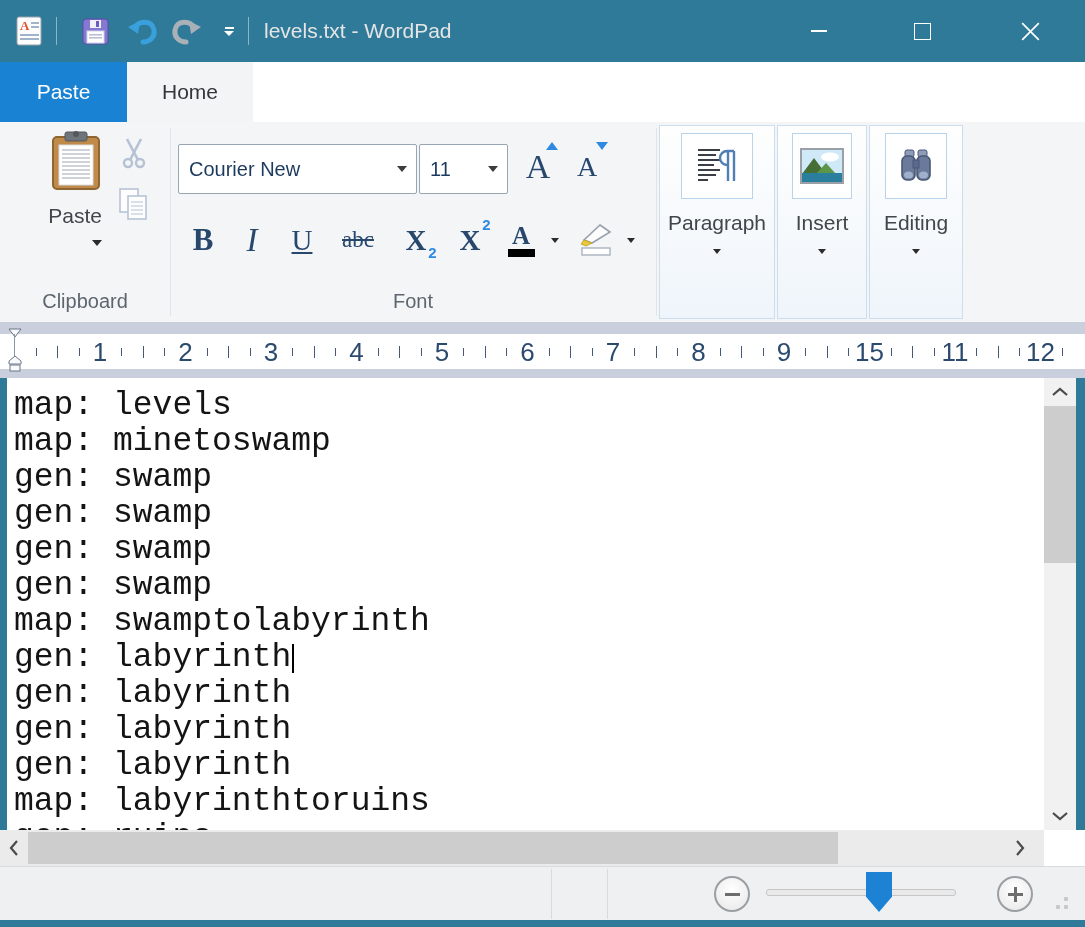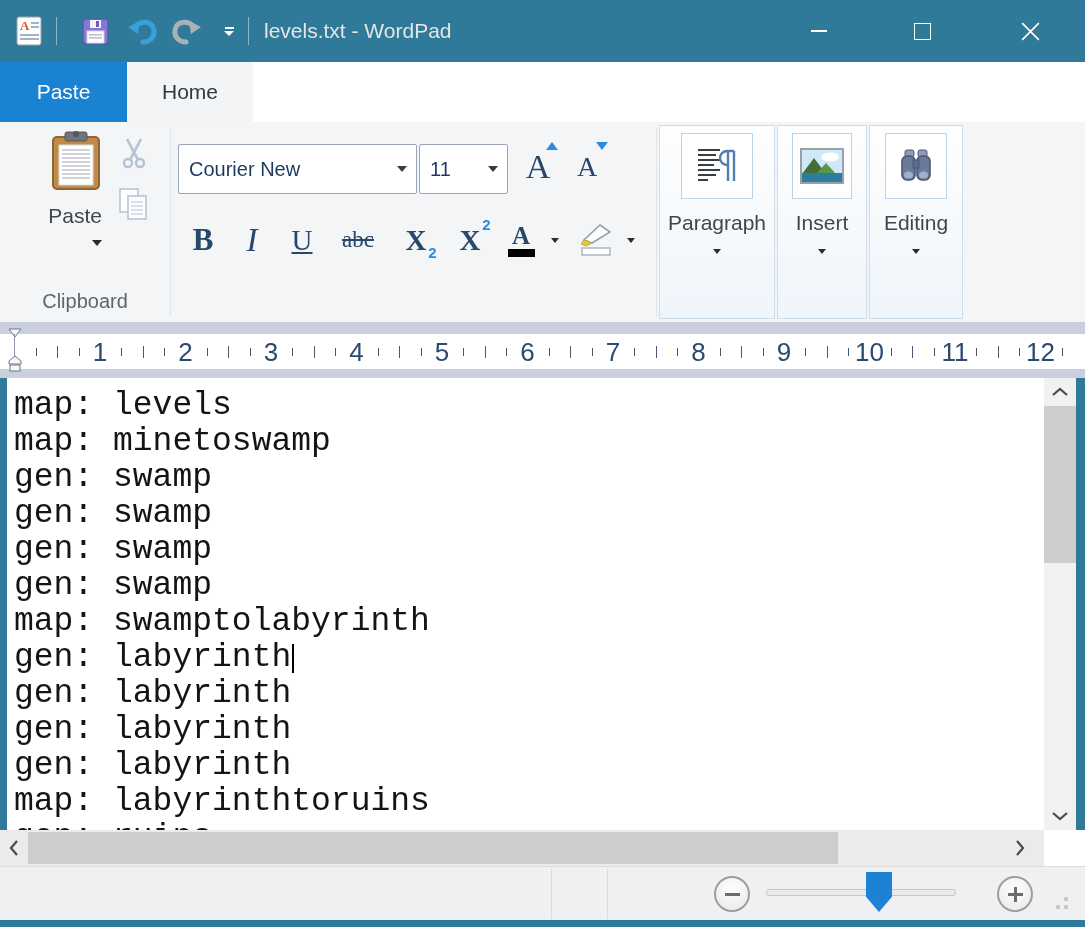--- a/index.html
+++ b/index.html
@@ -285,20 +285,21 @@
       <svg width="38" height="34" viewBox="0 0 38 34">
         <polygon points="24,2 34,9 16,20 8,17" fill="#fdfdfd" stroke="#98a1ab" stroke-width="1.6"></polygon>
         <polygon points="8,17 16,20 10,23 5,21" fill="#e8c93e" stroke="#c7a92c"></polygon>
         <rect x="6" y="25" width="28" height="7" fill="#ffffff" stroke="#aab3bc" stroke-width="1.4"></rect>
       </svg>
     </div>
     <div class="fx-btn" style="left:622px;width:18px;">
       <div class="tri-down-k"></div>
     </div>
 
+    <div class="group-label" style="left:170px;width:486px;">Font</div>
     <div class="rb-sep" style="left:656px;"></div>
 
     <div class="group-box" style="left:659px;width:114px;">
       <div class="icon-box" style="width:70px;height:64px;">
         <svg width="46" height="44" viewBox="0 0 46 44">
           <g stroke="#3a3f45" stroke-width="2">
             <line x1="4" y1="6" x2="26" y2="6"></line>
               <line x1="4" y1="11" x2="22" y2="11"></line>
             <line x1="4" y1="16" x2="26" y2="16"></line>
               <line x1="4" y1="21" x2="20" y2="21"></line>
@@ -348,21 +349,21 @@
   <div class="ruler-band">
     <span class="ruler-num" style="left:100px">1</span>
     <span class="ruler-num" style="left:185.5px">2</span>
     <span class="ruler-num" style="left:271px">3</span>
     <span class="ruler-num" style="left:356.5px">4</span>
     <span class="ruler-num" style="left:442px">5</span>
     <span class="ruler-num" style="left:527.5px">6</span>
     <span class="ruler-num" style="left:613px">7</span>
     <span class="ruler-num" style="left:698.5px">8</span>
     <span class="ruler-num" style="left:784px">9</span>
-    <span class="ruler-num" style="left:869.5px">10</span>
+    <span class="ruler-num" style="left:869.5px">15</span>
     <span class="ruler-num" style="left:955px">11</span>
     <span class="ruler-num" style="left:1040.5px">12</span>
   <div class="tick q" style="left: 35.9px;"></div>
       <div class="tick h2" style="left: 57.3px;"></div>
       <div class="tick q" style="left: 78.6px;"></div>
       <div class="tick q" style="left: 121.4px;"></div>
       <div class="tick h2" style="left: 142.8px;"></div>
       <div class="tick q" style="left: 164.1px;"></div>
       <div class="tick q" style="left: 206.9px;"></div>
       <div class="tick h2" style="left: 228.3px;"></div>

